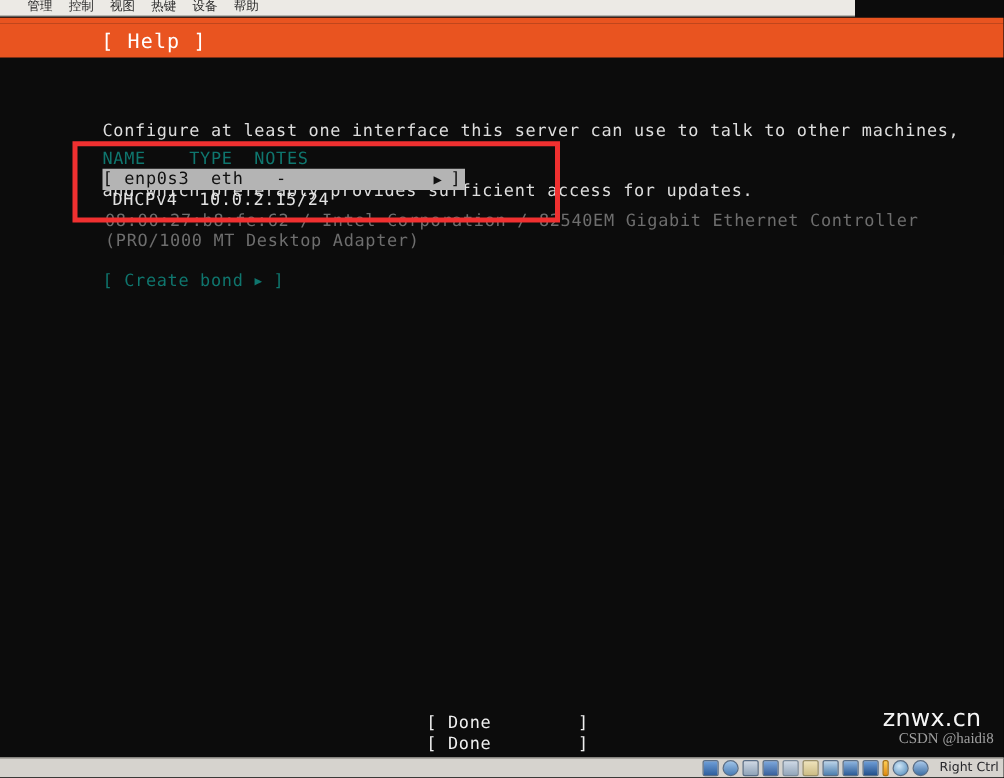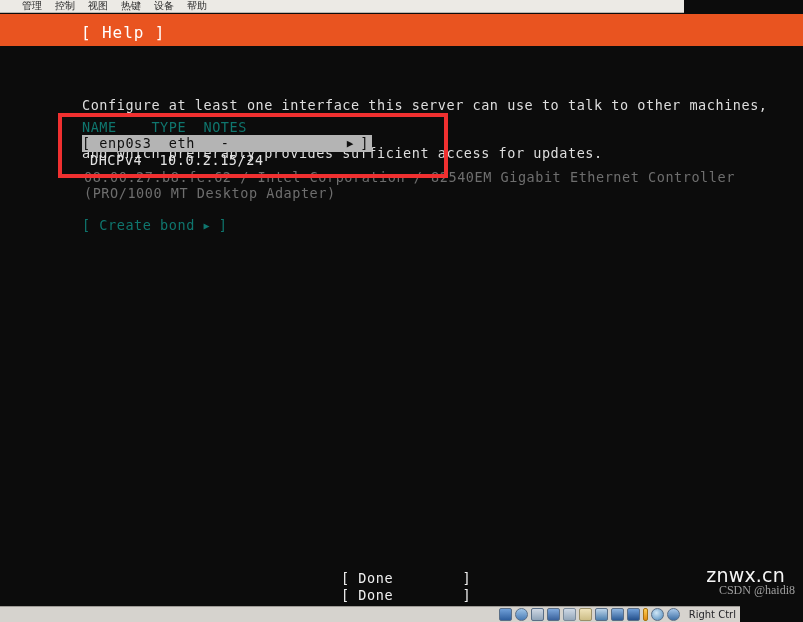--- a/index.html
+++ b/index.html
@@ -233,21 +233,21 @@
     color: #b9b9b9;
     font-family: Liberation Serif, serif;
     font-size: 12px;
     opacity: 0.85;
   }
 
   
   .vb-statusbar {
     position: absolute;
     left: 0; top: 606px;
-    width: 740px;
+    width: 803px;
     height: 16px;
     background: #d6d3ce;
     border-top: 1px solid #9d9a95;
     box-sizing: border-box;
     display: flex;
     align-items: center;
     justify-content: flex-end;
     padding-right: 4px;
   }
   .sb-icons {

